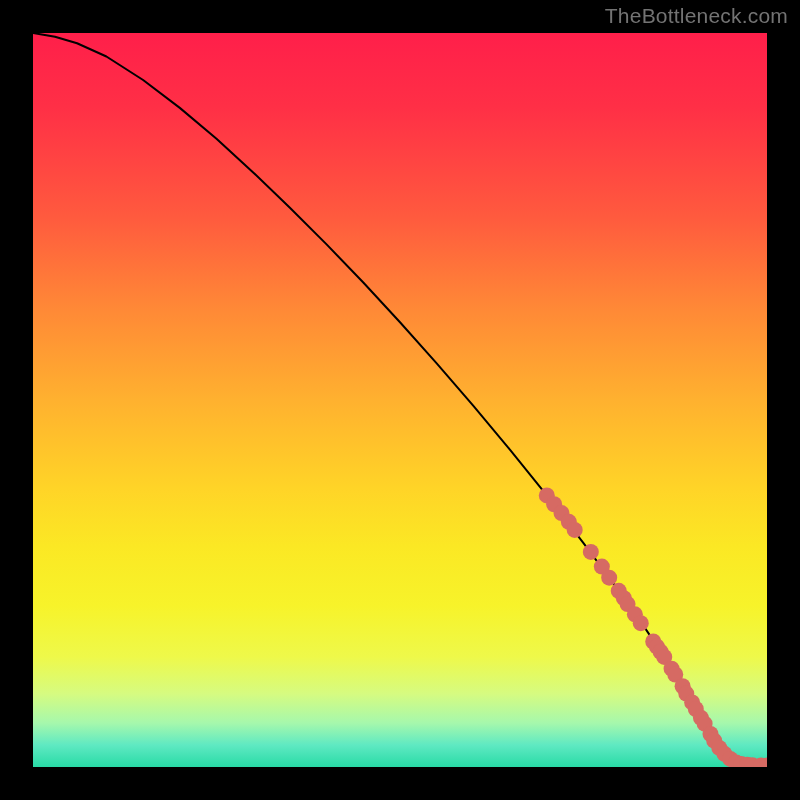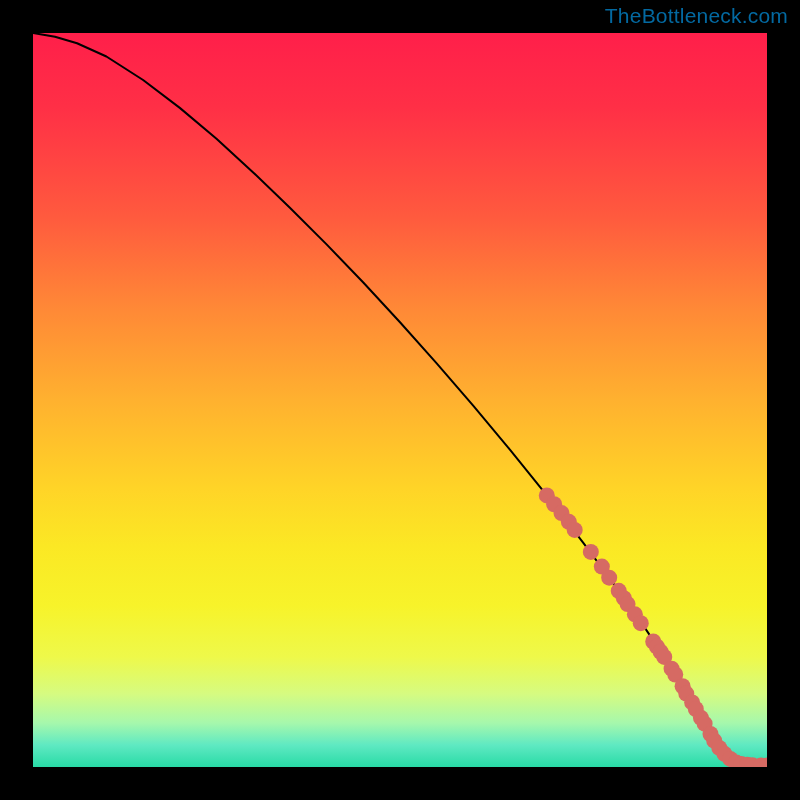--- a/index.html
+++ b/index.html
@@ -8,21 +8,21 @@
     height: 800px;
     background: #000;
     position: relative;
     font-family: Arial, Helvetica, sans-serif;
     overflow: hidden;
   }
   .watermark {
     position: absolute;
     top: 4px;
     right: 12px;
-    color: #0369a1;
+    color: #737373;
     font-size: 21px;
     font-weight: 400;
     z-index: 10;
     letter-spacing: 0.2px;
   }
   .plot {
     position: absolute;
     left: 33px;
     top: 33px;
     width: 734px;

